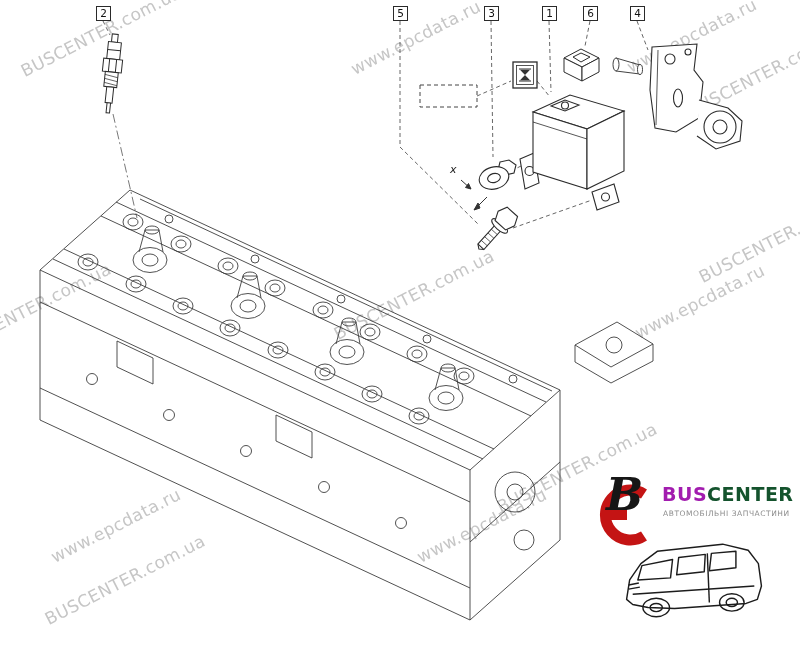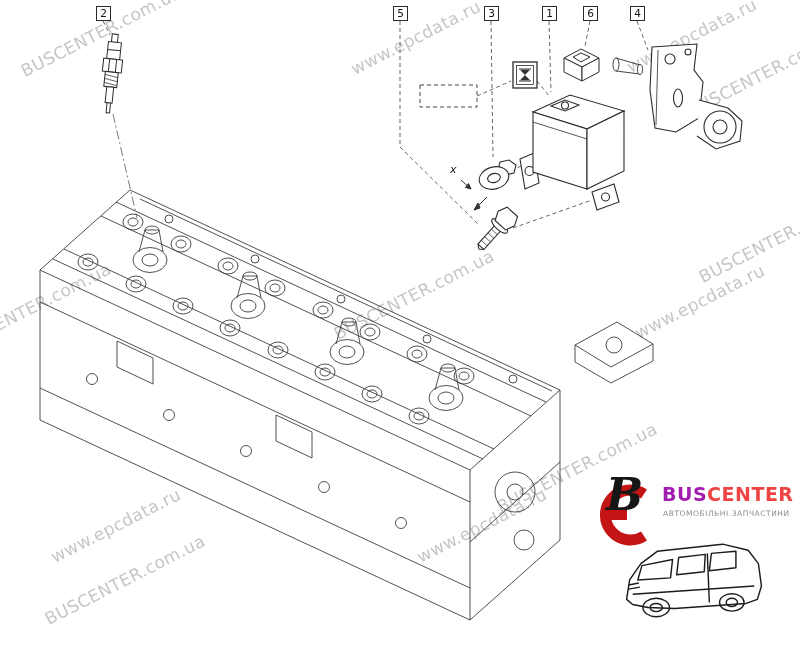--- a/index.html
+++ b/index.html
@@ -23,21 +23,21 @@
     color: #111; cursor: pointer;
   }
   .x-note {
     position: absolute; left: 450px; top: 163px;
     font-size: 11px; font-style: italic; color: #222;
   }
   .logo { position: absolute; left: 596px; top: 466px; width: 204px; height: 176px; }
   .logo-mark { position: absolute; left: 0; top: 2px; }
   .brand { position: absolute; left: 66px; top: 17px; font-size: 19px; font-weight: bold; letter-spacing: 0.5px; white-space: nowrap; }
   .brand .bus { color: #a21caf; }
-  .brand .center { color: #ef4444; }
+  .brand .center { color: #14532d; }
   .tagline { position: absolute; left: 67px; top: 43px; font-size: 7.5px; color: #8d8d8d; letter-spacing: 0.55px; white-space: nowrap; }
   .van { position: absolute; left: 20px; top: 70px; }
 </style>
 </head>
 <body>
 
 <div class="canvas">
 
   <div>
     <span class="wm" style="left:22px;  top:62px;">BUSCENTER.com.ua</span>

